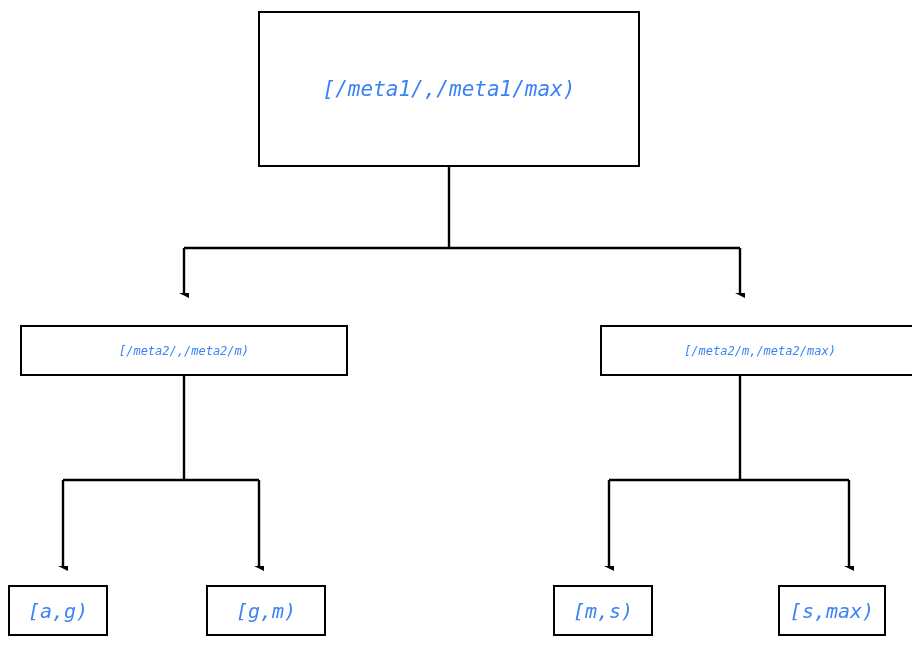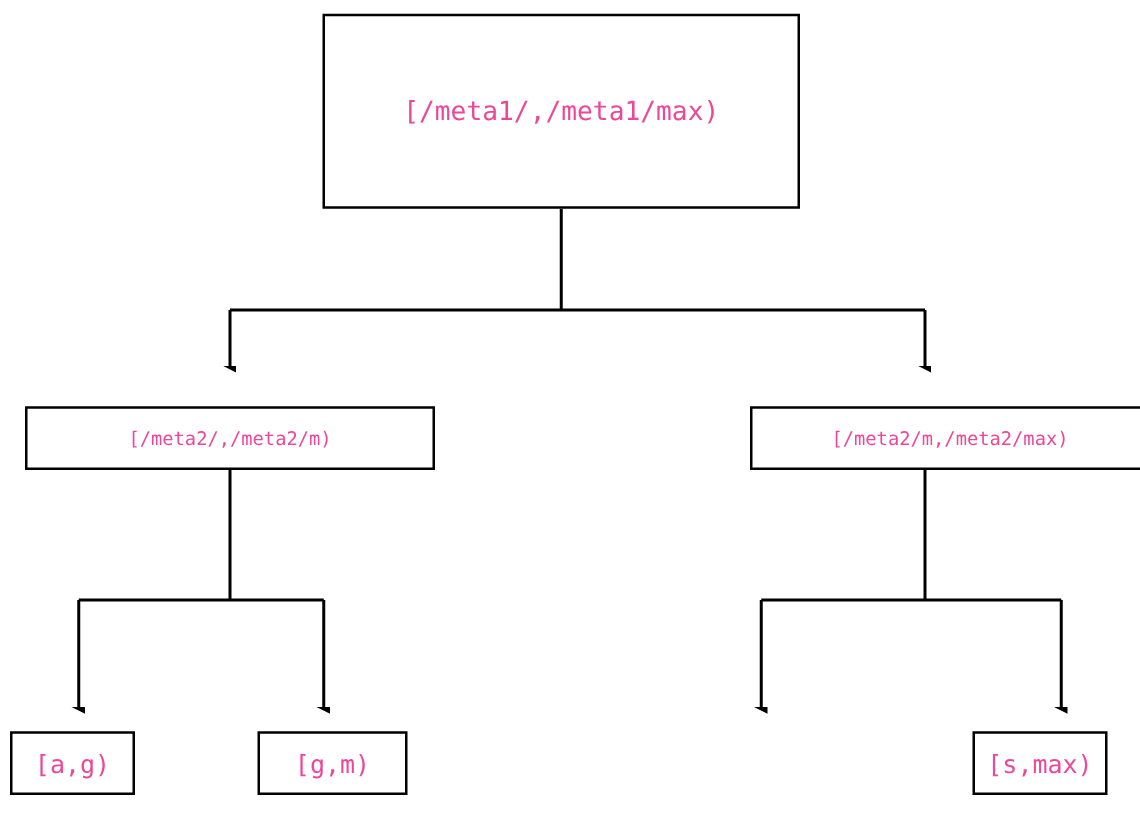--- a/index.html
+++ b/index.html
@@ -23,22 +23,23 @@
     height: 652px;
   }
   .node {
     position: absolute;
     box-sizing: border-box;
     border: 2px solid #000000;
     background: #ffffff;
     display: flex;
     align-items: center;
     justify-content: center;
-    color: #ec4899;
+    color: #3b82f6;
     white-space: pre;
+    font-style: italic;
   }
   .node-label {
     display: block;
     white-space: pre;
     letter-spacing: 0px;
   }
   
   #node-root {
     left: 258px;
     top: 11px;
@@ -53,21 +54,21 @@
     width: 328px;
     height: 51px;
   }
   #node-mid-right {
     left: 600px;
     top: 325px;
     width: 320px;
     height: 51px;
   }
   #node-mid-left .node-label,
-  #node-mid-right .node-label { font-size: 15px; }
+  #node-mid-right .node-label { font-size: 12px; }
   
   #node-leaf-1 { left: 8px;   top: 585px; width: 100px; height: 51px; }
   #node-leaf-2 { left: 206px; top: 585px; width: 120px; height: 51px; }
   #node-leaf-3 { left: 553px; top: 585px; width: 100px; height: 51px; }
   #node-leaf-4 { left: 778px; top: 585px; width: 108px; height: 51px; }
   #node-leaf-1 .node-label,
   #node-leaf-2 .node-label,
   #node-leaf-3 .node-label,
   #node-leaf-4 .node-label { font-size: 20px; }
 </style>
@@ -117,18 +118,21 @@
   </div>
 
   <div class="node" id="node-leaf-1">
     <span class="node-label">[a,g)</span>
   </div>
 
   <div class="node" id="node-leaf-2">
     <span class="node-label">[g,m)</span>
   </div>
 
+  <div class="node" id="node-leaf-3">
+    <span class="node-label">[m,s)</span>
+  </div>
 
   <div class="node" id="node-leaf-4">
     <span class="node-label">[s,max)</span>
   </div>
 
 </div>
 
 </body></html>

